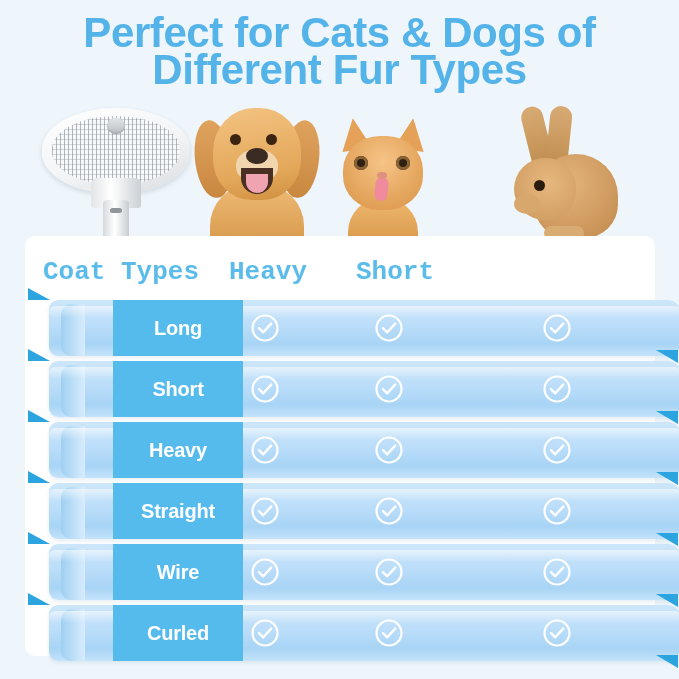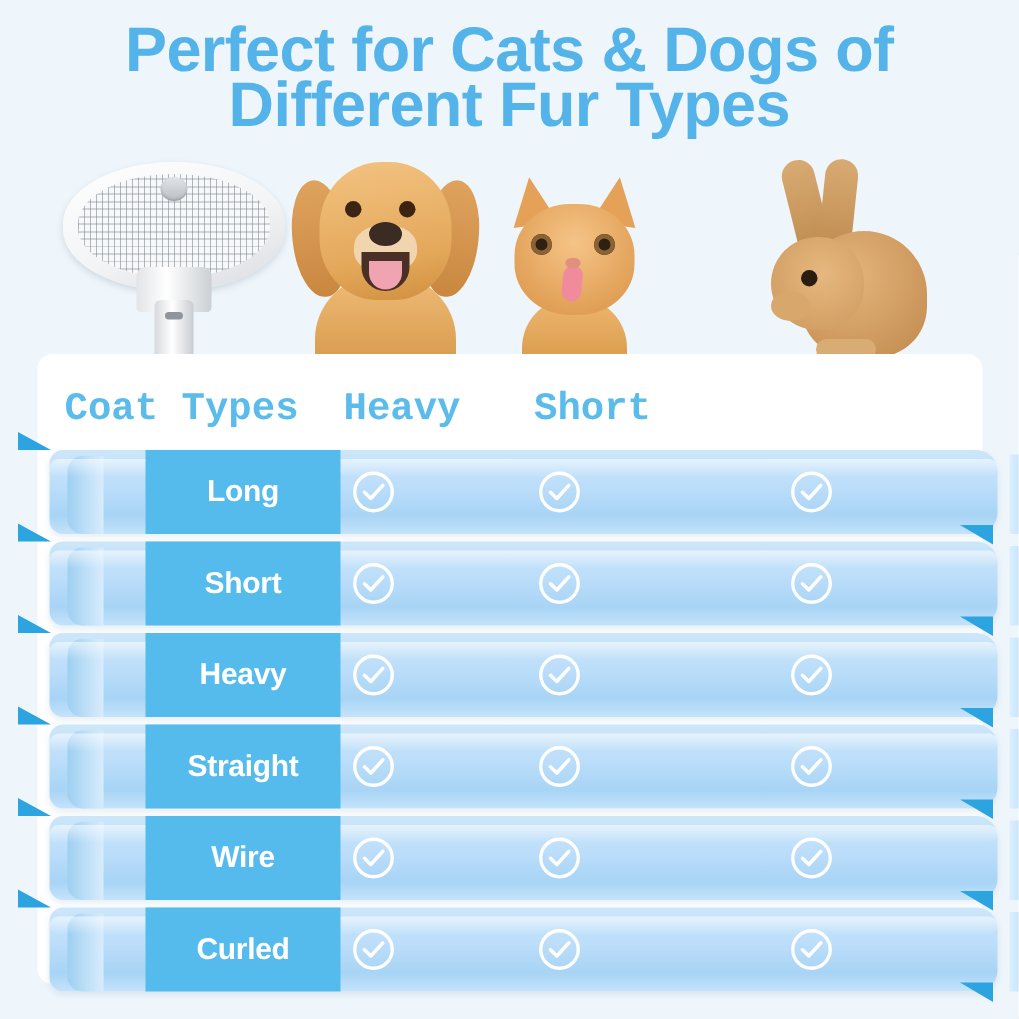--- a/index.html
+++ b/index.html
@@ -121,21 +121,21 @@
   .hcell{
     position:absolute;top:0;color:#5bbcec;font-weight:bold;font-size:26px;
     line-height:34px;white-space:nowrap;font-family:Liberation Mono, monospace;
   }
   .hcell.c0{left:18px;}
   .hcell.c1{left:195px;width:96px;text-align:center;}
   .hcell.c2{left:322px;width:96px;text-align:center;}
   .hcell.c3{left:418px;width:220px;text-align:center;}
 
   
-  .rows{position:absolute;left:0;top:0;width:577px;height:679px;}
+  .rows{position:absolute;left:16px;top:0;width:577px;height:679px;}
   .row{position:absolute;left:0;width:679px;height:56px;}
 
   .ribbon{
     position:absolute;left:33px;top:0;width:632px;height:56px;
     border-radius:9px 14px 14px 9px;
     background:linear-gradient(180deg,#cde6f9 0%,#bcdefa 42%,#a8d4f5 78%,#c4e3fb 100%);
     box-shadow:0 2px 4px rgba(120,160,195,.18);
   }
   .ribbon:after{ 
     content:"";position:absolute;left:0;right:0;top:6px;height:12px;

